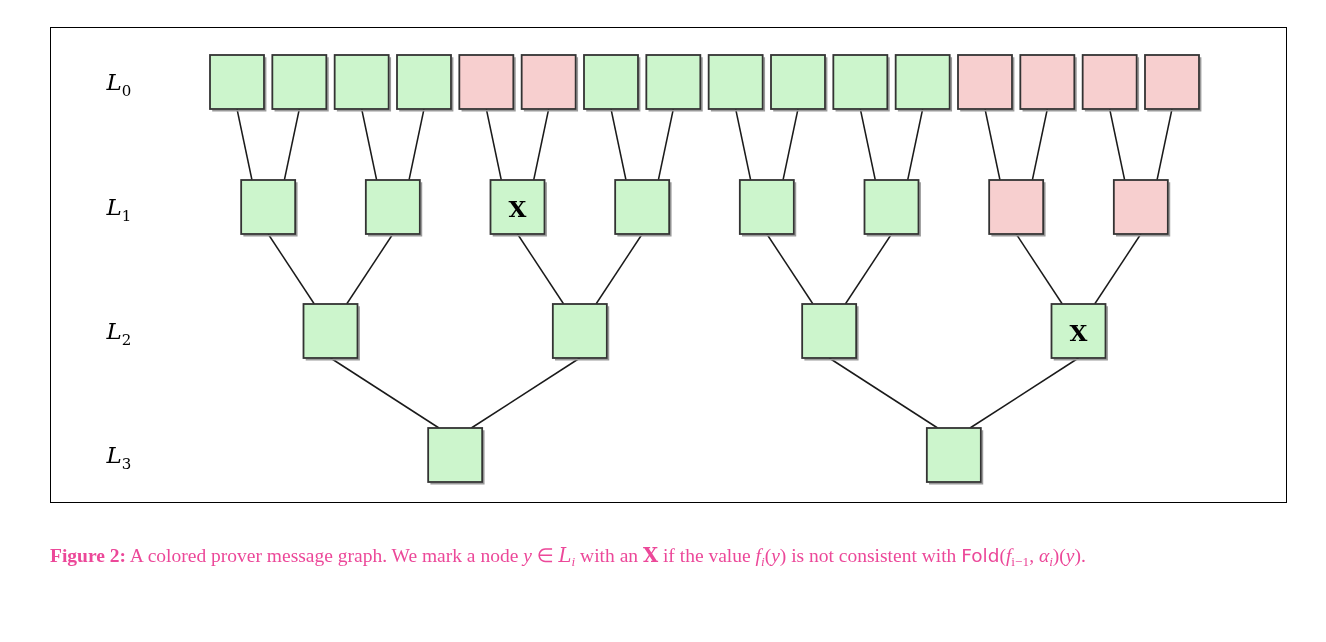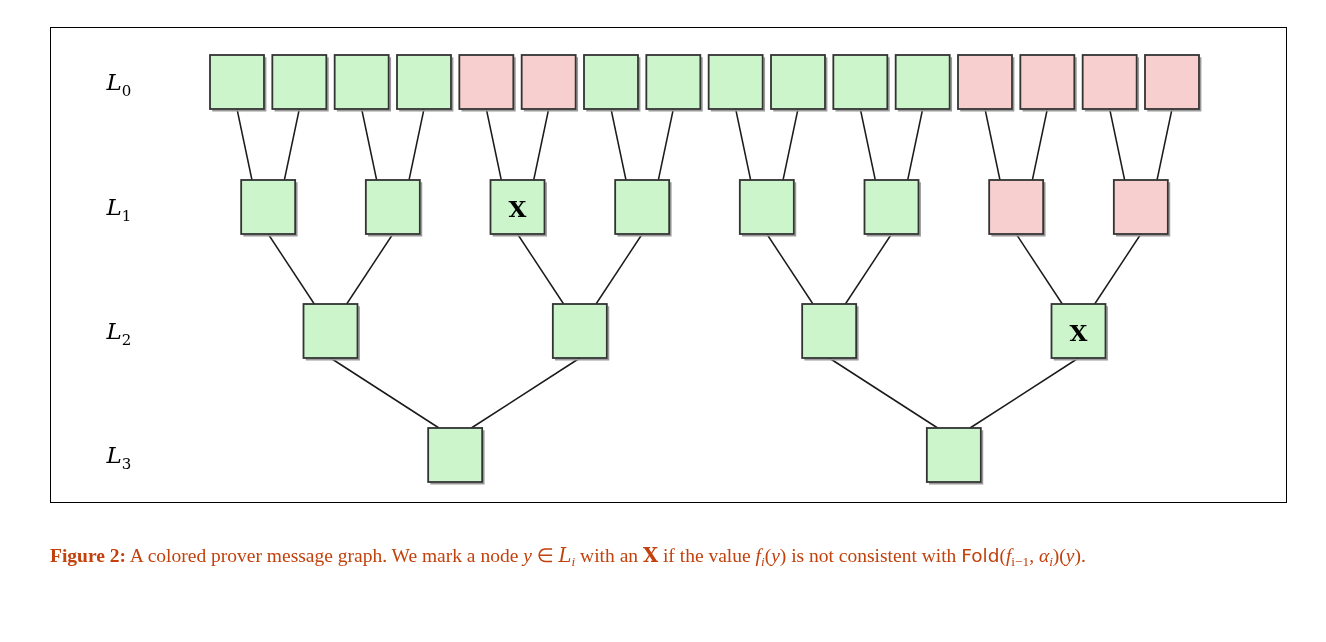--- a/index.html
+++ b/index.html
@@ -73,21 +73,21 @@
   }
 
   #caption {
     position: absolute;
     left: 50px;
     top: 542px;
     width: 1240px;
     font-family: "Liberation Serif", serif;
     font-size: 19.5px;
     line-height: 1.47;
-    color: #c2410c;
+    color: #ec4899;
     text-align: left;
   }
   #caption b { font-weight: bold; }
   .mi { font-style: italic; }
   .sfop {
     font-family: "DejaVu Sans", sans-serif;
     font-style: normal;
     font-size: 18.5px;
   }
   .cal {

